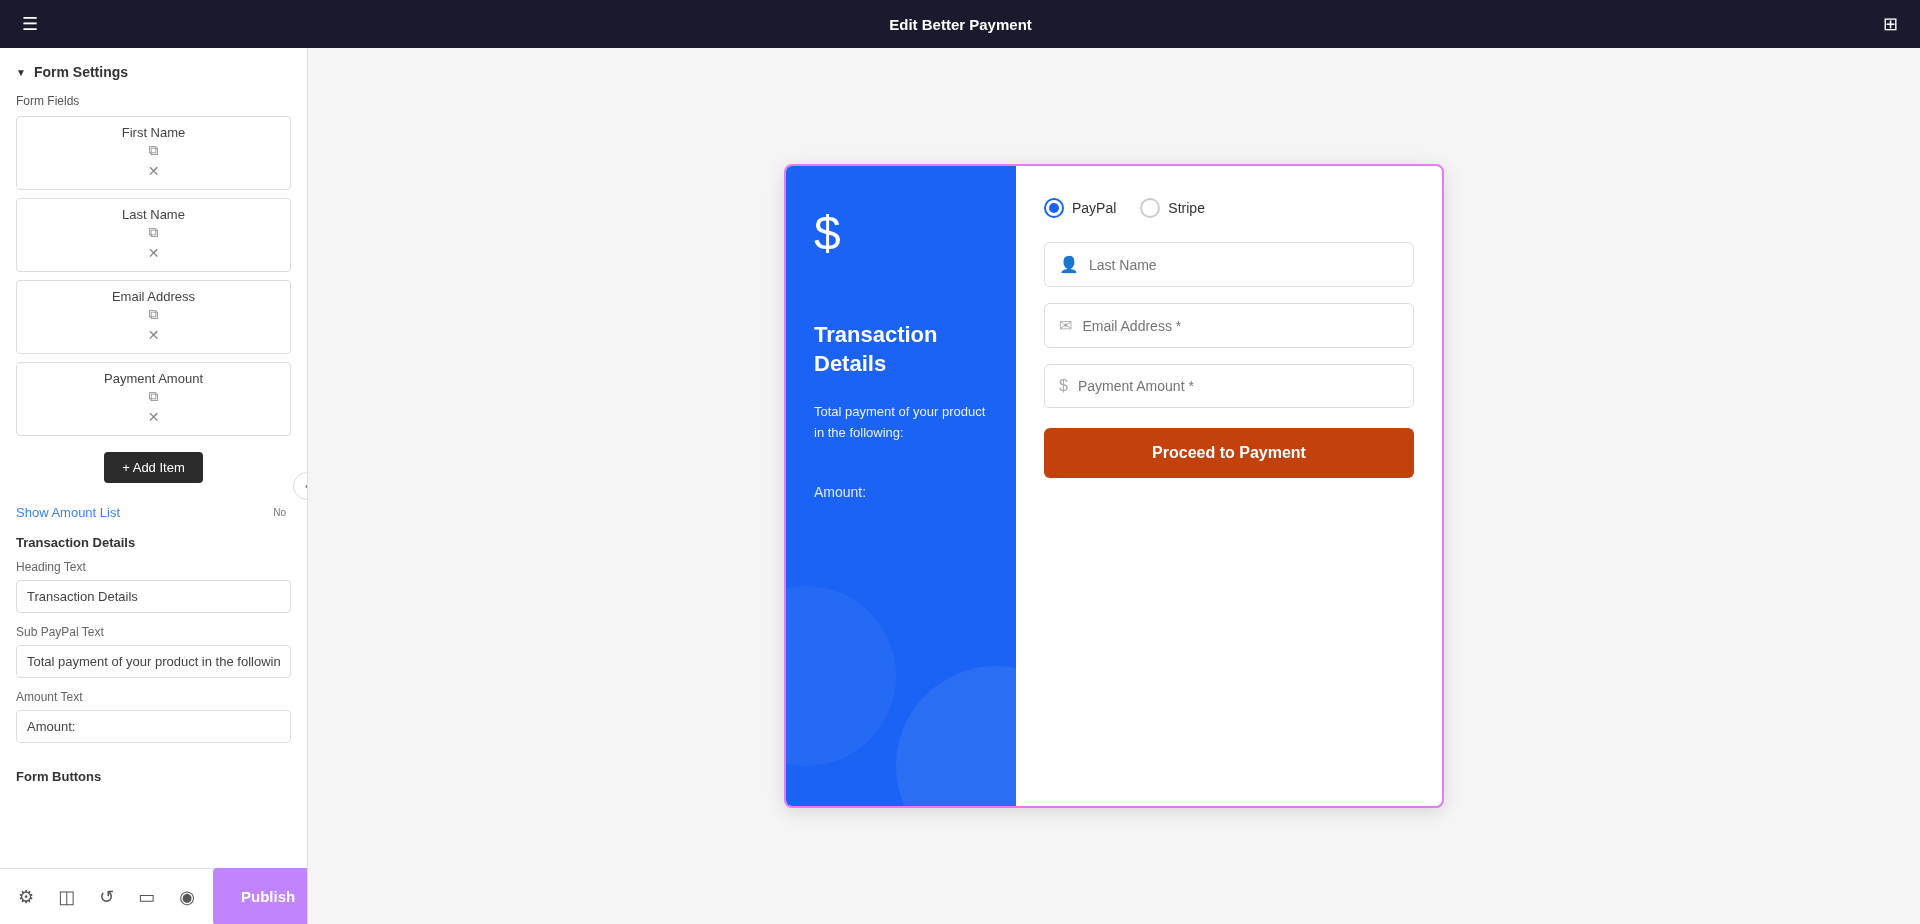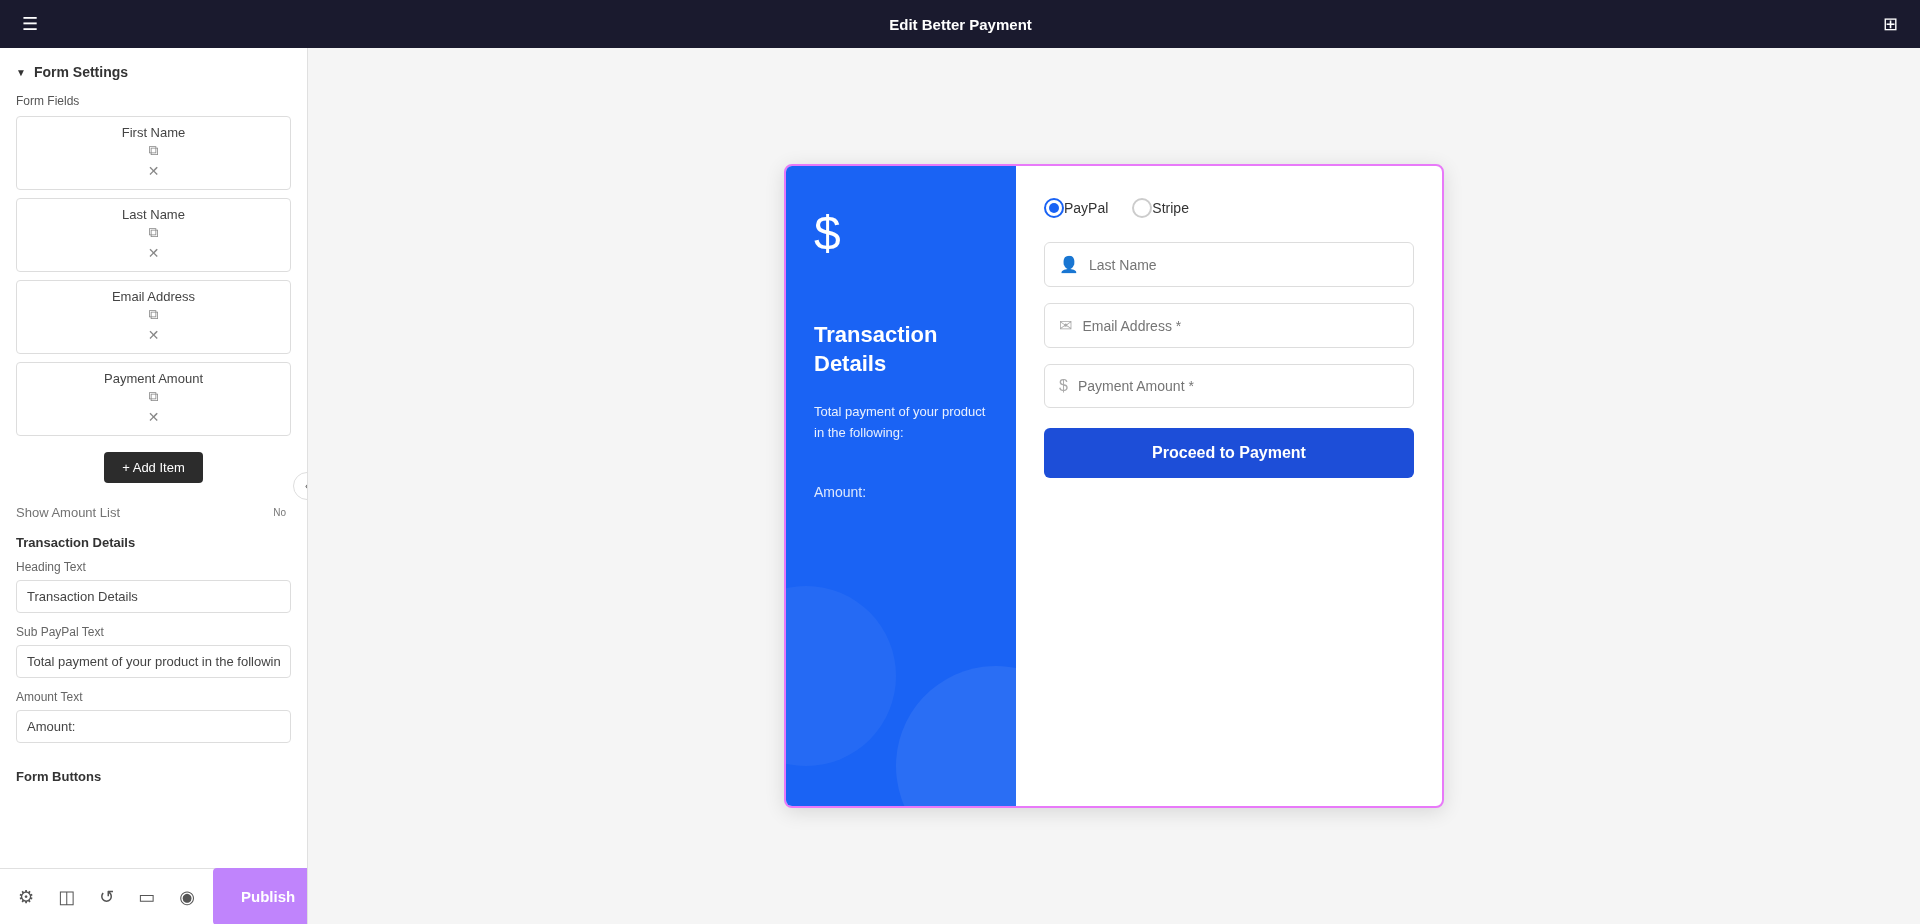--- a/index.html
+++ b/index.html
@@ -78,21 +78,21 @@
       cursor: pointer;
       margin: 8px auto;
     }
 
     .toggle-row {
       display: flex;
       align-items: center;
       justify-content: space-between;
       margin: 12px 0;
     }
-    .toggle-label { font-size: 13px; color: #737373; }
+    .toggle-label { font-size: 13px; color: #3b82f6; }
     .toggle-switch {
       position: relative;
       width: 48px;
       height: 24px;
     }
     .toggle-switch input { opacity: 0; width: 0; height: 0; }
     .toggle-slider {
       position: absolute;
       cursor: pointer;
       top: 0; left: 0; right: 0; bottom: 0;
@@ -252,20 +252,21 @@
     
     .payment-methods {
       display: flex;
       gap: 24px;
       align-items: center;
       margin-bottom: 24px;
     }
     .radio-option {
       display: flex;
       align-items: center;
+      gap: 8px;
       cursor: pointer;
     }
     .radio-circle {
       width: 20px;
       height: 20px;
       border-radius: 50%;
       border: 2px solid #ccc;
       display: flex;
       align-items: center;
       justify-content: center;
@@ -297,21 +298,21 @@
       border: none;
       outline: none;
       flex: 1;
       font-size: 14px;
       color: #999;
       background: transparent;
     }
 
     
     .proceed-btn {
-      background: #1d4ed8;
+      background: #c2410c;
       color: white;
       border: none;
       border-radius: 6px;
       padding: 16px;
       font-size: 16px;
       font-weight: 600;
       cursor: pointer;
       width: 100%;
       margin-top: 4px;
     }

